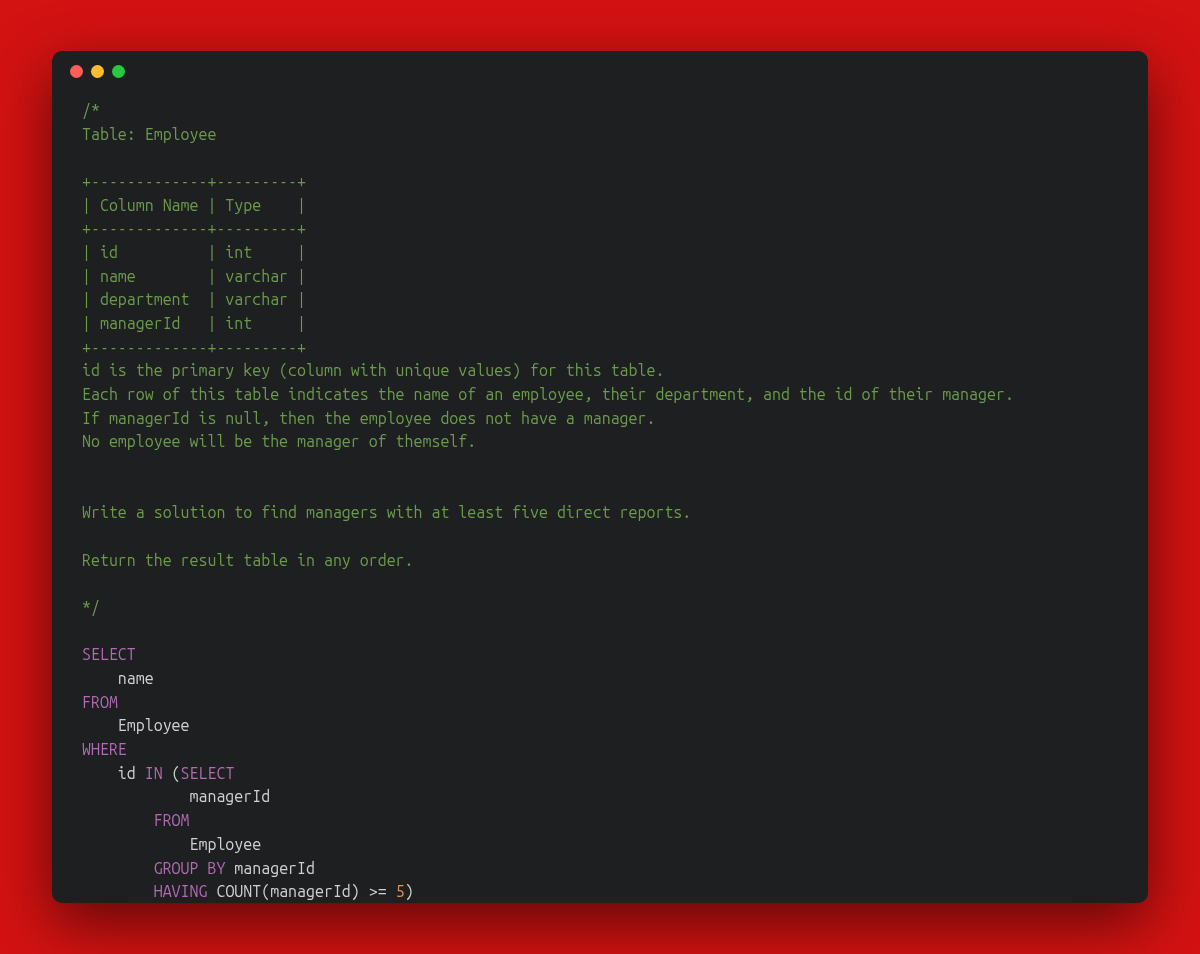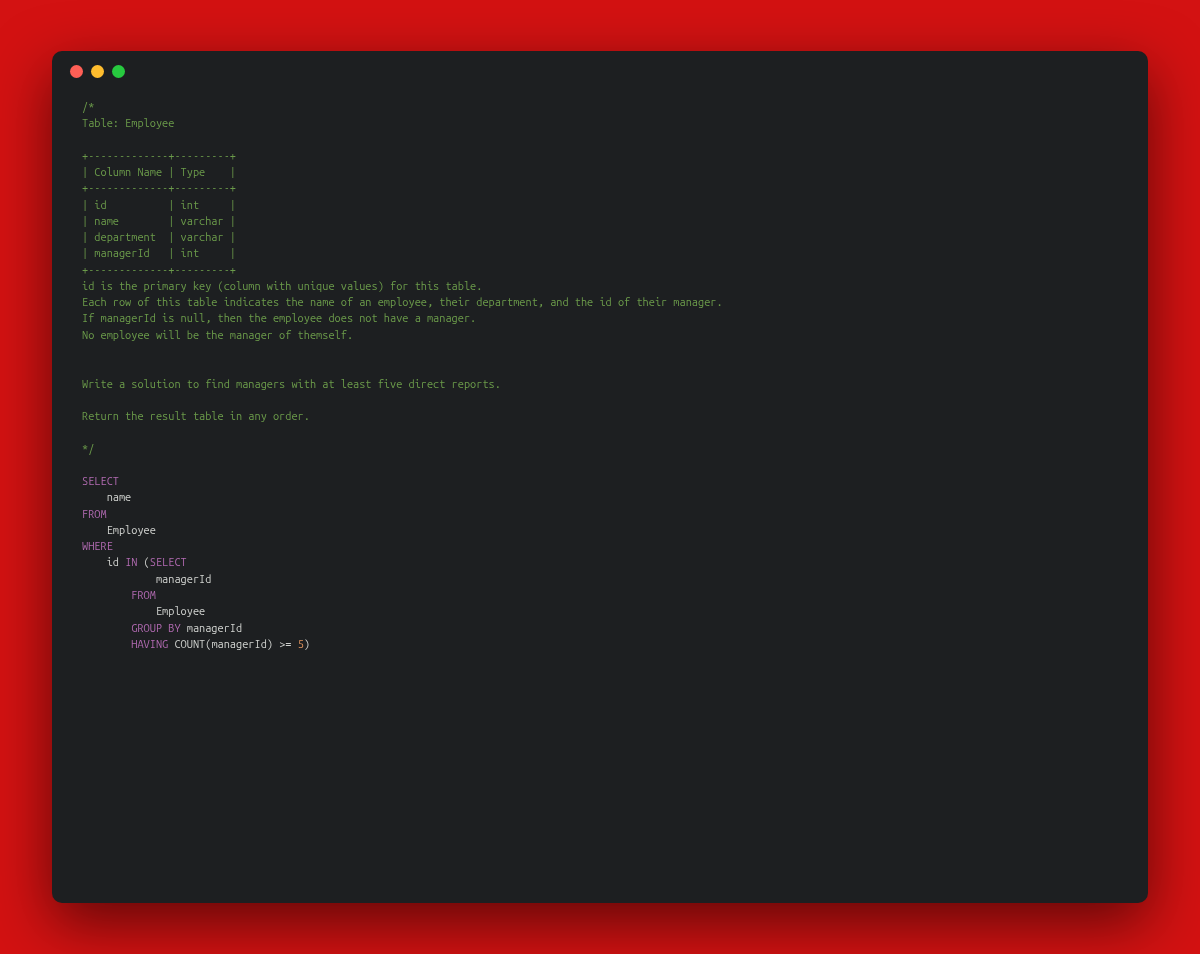--- a/index.html
+++ b/index.html
@@ -43,21 +43,21 @@
       height: 13px;
       border-radius: 50%;
     }
     .dot.red { background: #ff5f56; }
     .dot.yellow { background: #ffbd2e; }
     .dot.green { background: #27c93f; }
 
     .code-area {
       flex: 1;
       padding: 8px 30px 30px 30px;
-      font-size: 11px;
+      font-size: 16px;
       line-height: 1.48;
       white-space: pre;
       overflow: hidden;
       color: #c5c8c6;
     }
 
     .tok-comment { color: #6b9b4a; }
     .tok-keyword { color: #b36bb3; }
     .tok-ident   { color: #d0d2cf; }
     .tok-punct   { color: #d0d2cf; }

